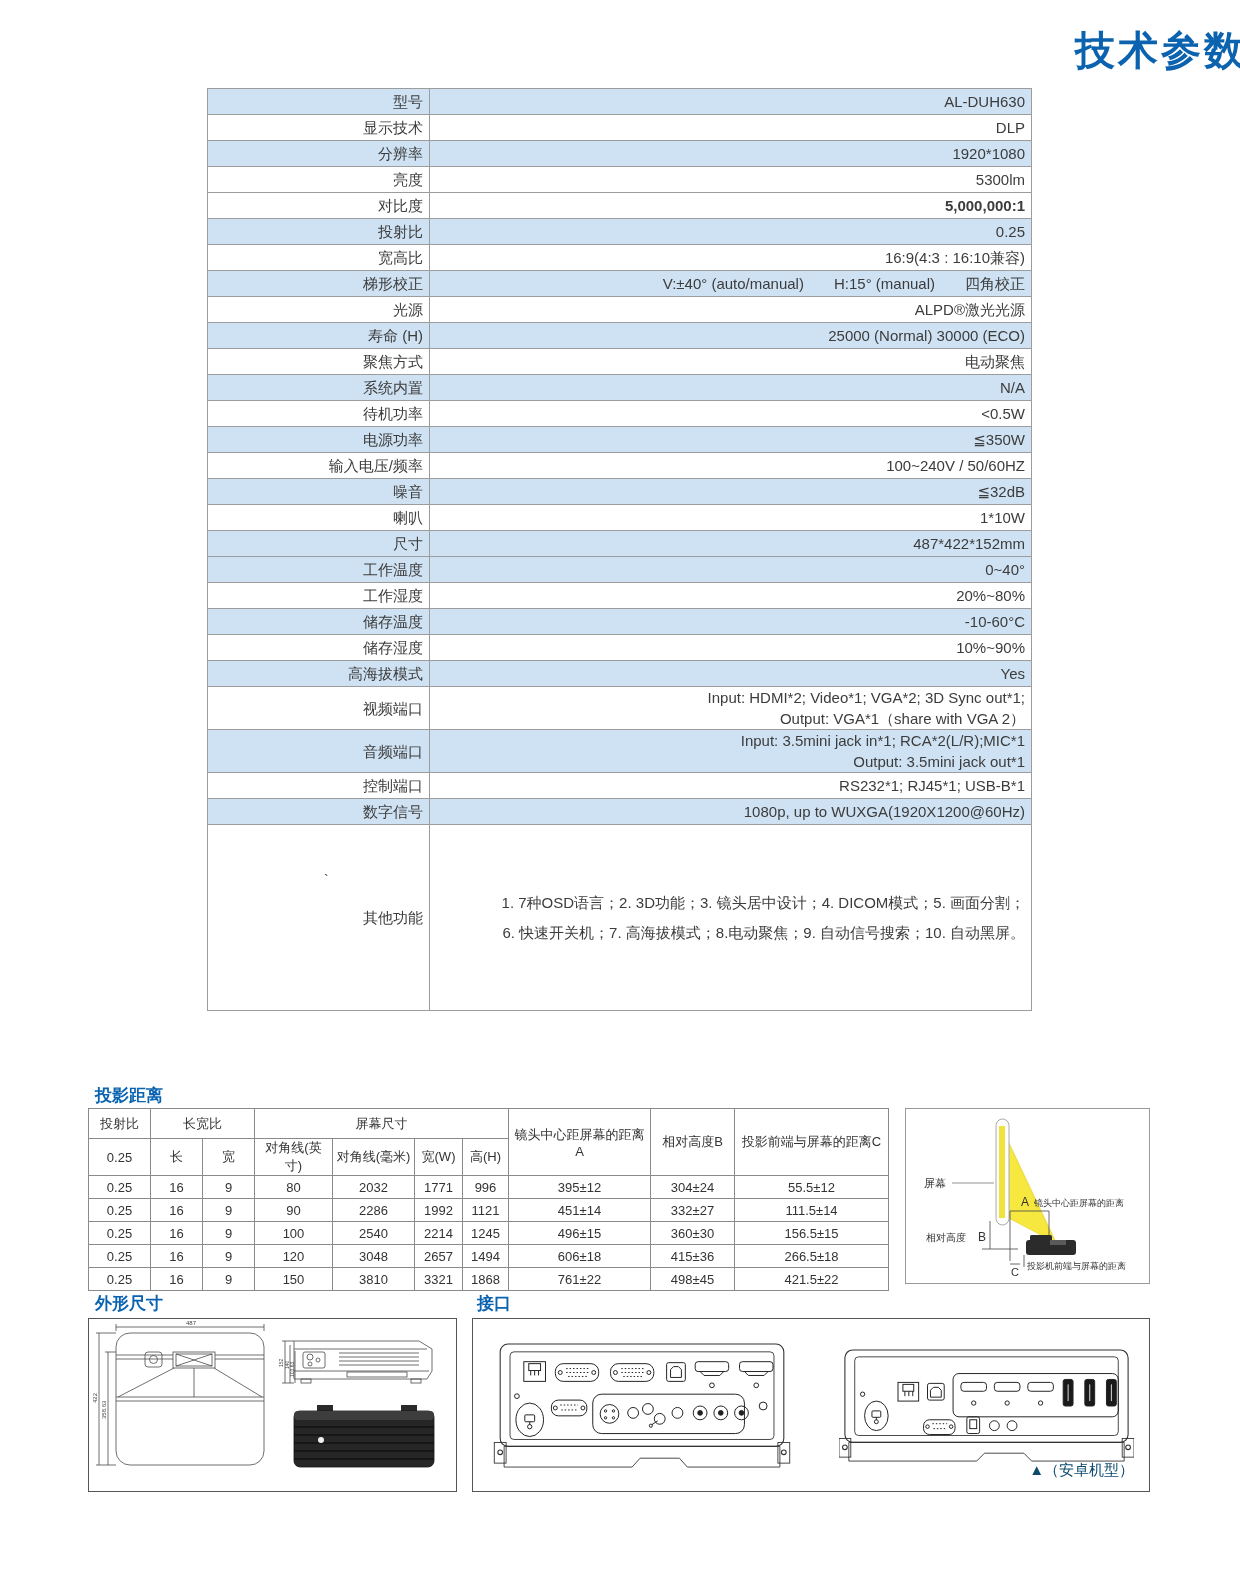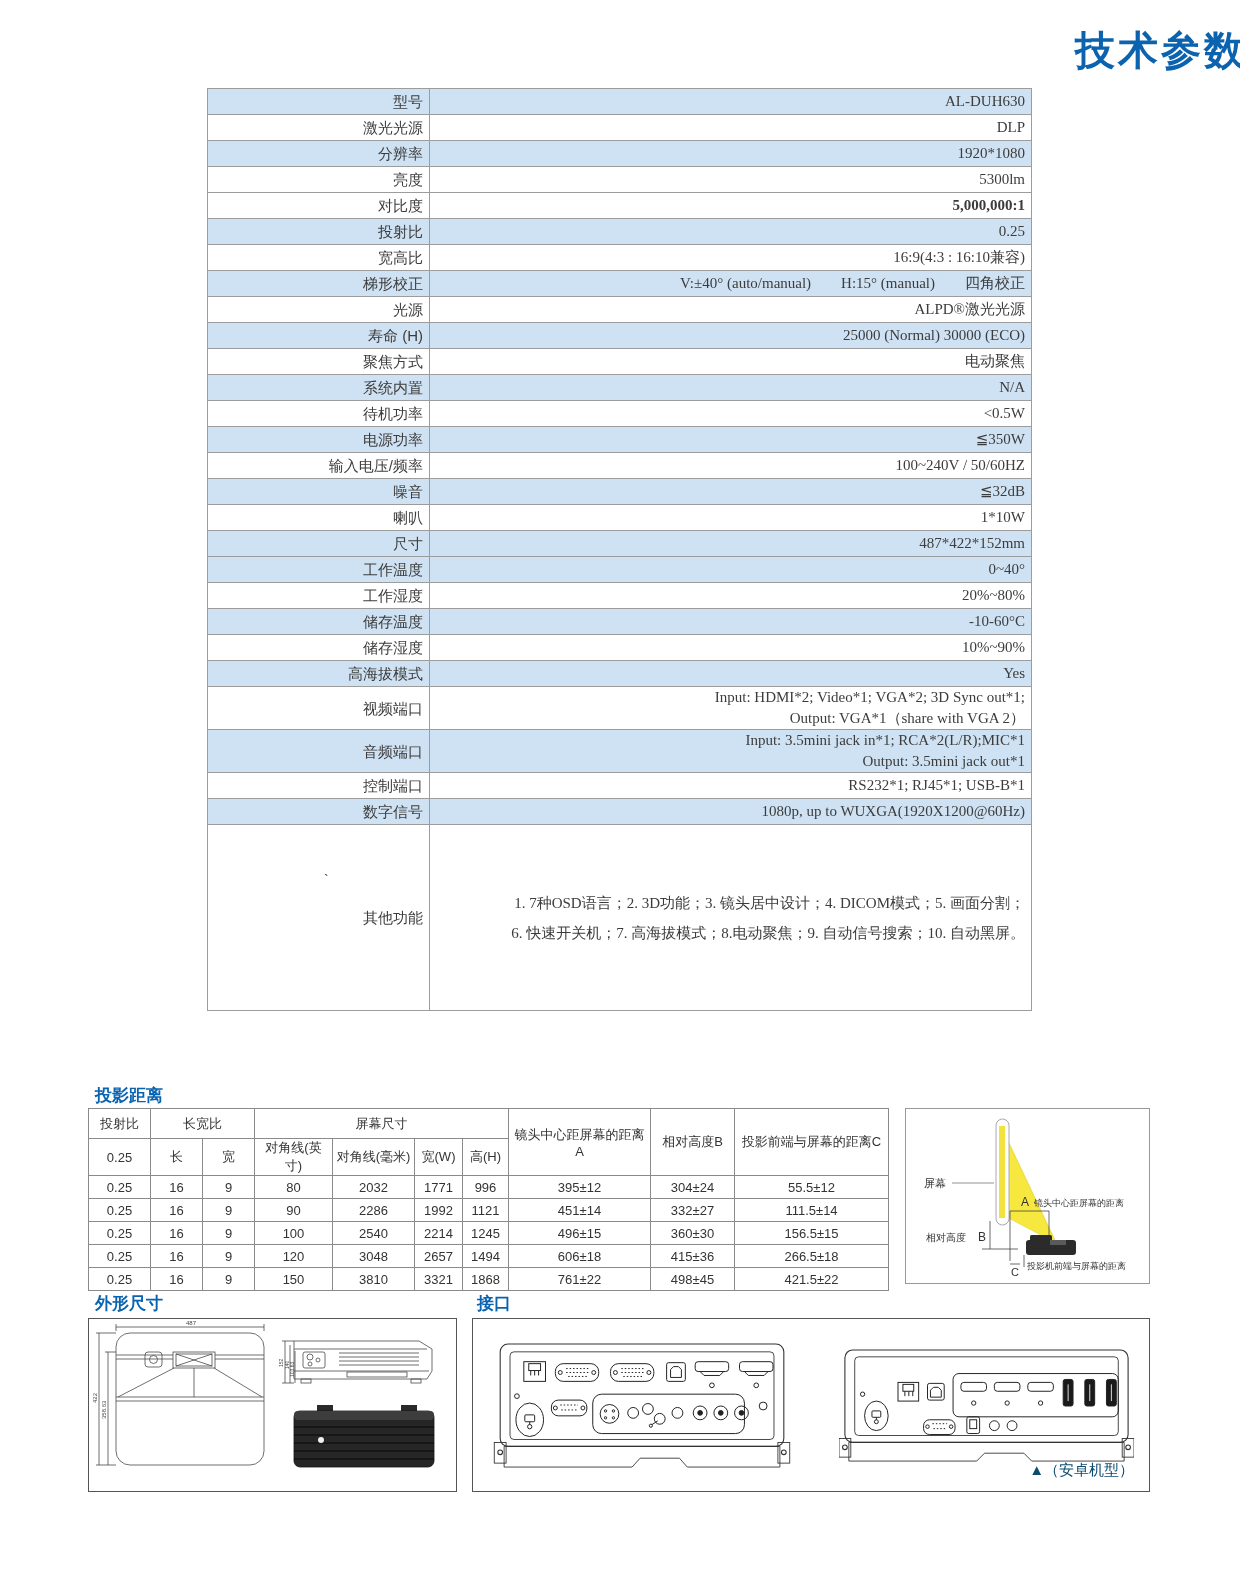--- a/index.html
+++ b/index.html
@@ -9,21 +9,21 @@
          font-size:40px;font-weight:bold;color:#0b62ae;letter-spacing:3px;}
   
   .spec{position:absolute;left:207px;top:88px;width:824px;border-collapse:collapse;table-layout:fixed;}
   .spec td{border:1px solid #9c9c9c;text-align:right;vertical-align:middle;padding:0 6px;
            font-size:15px;color:#3c3c3c;line-height:21px;}
   .spec tr{height:26px;}
   .spec tr.h2{height:30px;}
   .spec tr.big{height:186px;}
   .spec tr.big td{line-height:30px;}
   .spec tr.alt{background:#cfe2f3;}
-  .spec .val{white-space:pre-line;font-family:Liberation Serif, serif;}
+  .spec .val{white-space:pre-line;}
   .spec .bold{font-weight:bold;}
   .stray{position:absolute;left:324px;top:872px;font-size:14px;color:#333;}
   
   .section-title{position:absolute;font-size:17px;font-weight:bold;color:#0a63b0;}
   
   .proj{position:absolute;left:88px;top:1108px;width:800px;border-collapse:collapse;table-layout:fixed;}
   .proj td{border:1px solid #8a8a8a;text-align:center;vertical-align:middle;padding:0 2px;
            font-size:13px;color:#333;}
   .proj tr.hd1{height:30px;}
   .proj tr.hd2{height:26px;}
@@ -48,21 +48,21 @@
     <colgroup>
         <col style="width:222px">
         <col style="width:602px">
       </colgroup>
     <tbody id="spec-body">
         <tr class="alt">
           <td class="lbl">型号</td>
           <td class="val">AL-DUH630</td>
         </tr>
         <tr class="">
-          <td class="lbl">激光光源</td>
+          <td class="lbl">显示技术</td>
           <td class="val">DLP</td>
         </tr>
         <tr class="alt">
           <td class="lbl">分辨率</td>
           <td class="val">1920*1080</td>
         </tr>
         <tr class="">
           <td class="lbl">亮度</td>
           <td class="val">5300lm</td>
         </tr>

